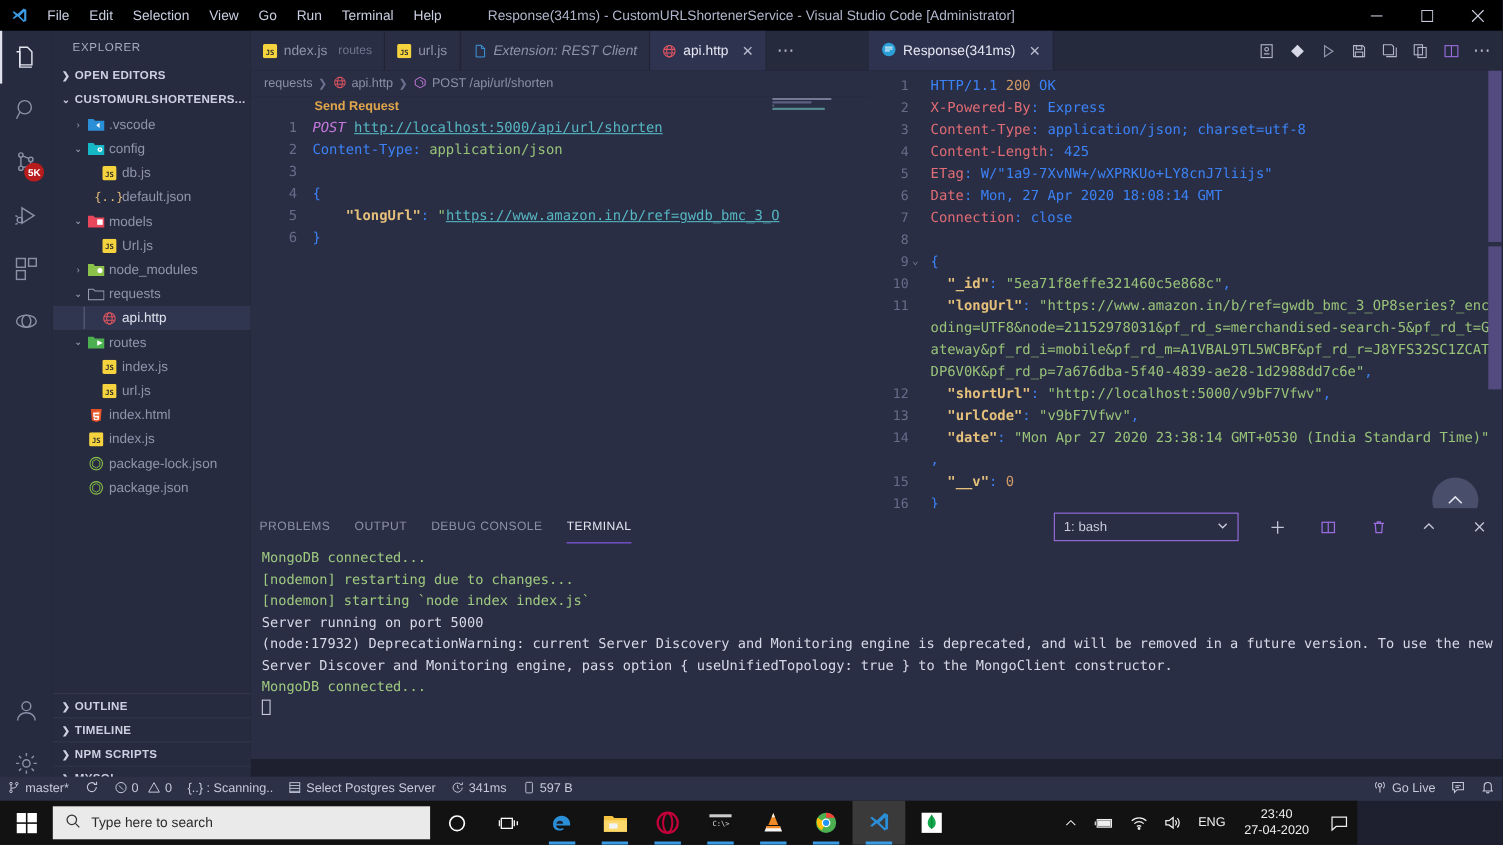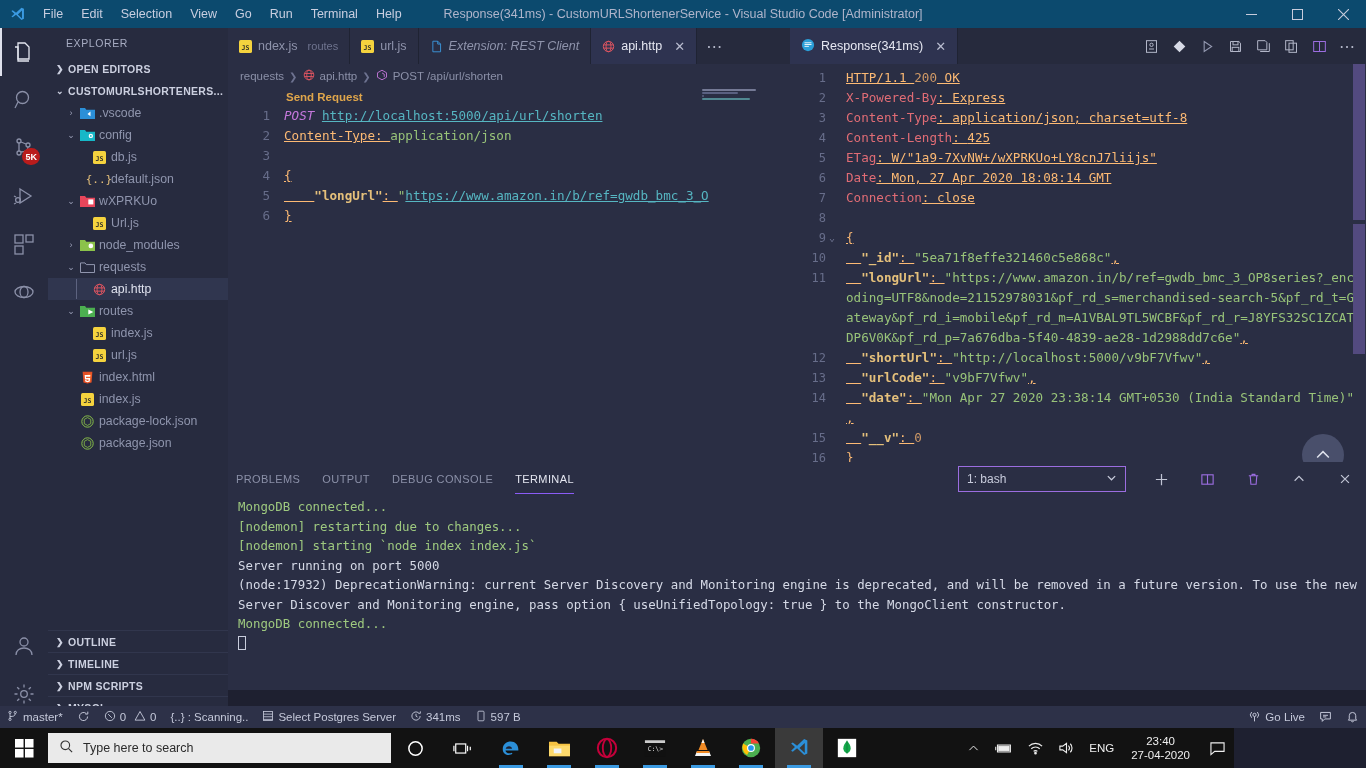--- a/index.html
+++ b/index.html
@@ -8,21 +8,21 @@
     overflow: hidden;
     background: #1e2030;
     font-family: "Liberation Sans", sans-serif;
     -webkit-font-smoothing: antialiased;
   }
   .app { position: relative; width: 1366px; height: 768px; }
 
   
   .titlebar {
     position: absolute; top: 0; left: 0; width: 1366px; height: 28px;
-    background: #0c4a6e; display: flex; align-items: center;
+    background: #000000; display: flex; align-items: center;
     color: #b8bcd0; font-size: 12.5px;
   }
   .vscode-logo { width: 34px; display: flex; align-items: center; justify-content: center; }
   .menu { display: flex; align-items: center; gap: 0; }
   .menu-item {
     padding: 4px 9px; font-size: 12.5px; color: #c9cee0; cursor: default;
   }
   .title-center {
     position: absolute; left: 0; width: 1366px; text-align: center;
     font-size: 12.5px; color: #b0b5cb; pointer-events: none;
@@ -114,21 +114,21 @@
   .cline { display: flex; white-space: pre; padding-left: 0; }
   .ctext { padding-left: 14px; }
 
   .editor-right-body { height: 426px; background: #2a2e44; position: relative; overflow: hidden; padding-top: 4px; }
   .rline { display: flex; white-space: pre; }
   .rln { display: inline-block; width: 36px; text-align: right; color: #676d8a; flex: none; font-size: 12px; }
   .rfold { width: 12px; color: #767c9a; flex: none; text-align: center; font-size: 10px; }
   .rtext { padding-left: 8px; }
   .c-str     { color: #98c379; }
   .c-num     { color: #d19a66; }
-  .c-plain   { color: #fdba74; text-decoration: underline; }
+  .c-plain   { color: #3b82f6; }
   .c-prop    { color: #e5c07b; font-weight: bold; }
   .c-method  { color: #c678dd; font-style: italic; margin-top: 44px; }
   .c-url     { color: #56b6c2; text-decoration: underline; }
   .c-hdr     { color: #e06c75; }
   .c-green   { color: #98c379; }
 
   .minimap {
     position: absolute; right: 20px; top: 0; width: 72px; height: 100%;
     opacity: .75; pointer-events: none;
   }
@@ -352,21 +352,21 @@
           <span class="t-label">default.json</span>
         </div>
         <div class="tree-row" style="padding-left: 16px;">
           <span class="t-chev">⌄</span>
           <span class="t-icon">
             <svg width="15" height="13" viewBox="0 0 18 15">
               <path d="M0 1h6l1.6 2H18v11H0z" fill="#e8465b"></path>
               <rect x="10" y="5" width="6" height="6" fill="#fff"></rect>
             </svg>
           </span>
-          <span class="t-label">wXPRKUo</span>
+          <span class="t-label">models</span>
         </div>
         <div class="tree-row" style="padding-left: 28px;">
           <span class="t-chev"></span>
           <span class="t-icon">
             <svg width="13" height="13" viewBox="0 0 16 16">
               <rect width="16" height="16" rx="2" fill="#f5d33e"></rect>
               <text x="8" y="12" font-size="8" font-family="monospace" font-weight="bold" text-anchor="middle" fill="#30302a">JS</text>
             </svg>
           </span>
           <span class="t-label">Url.js</span>

